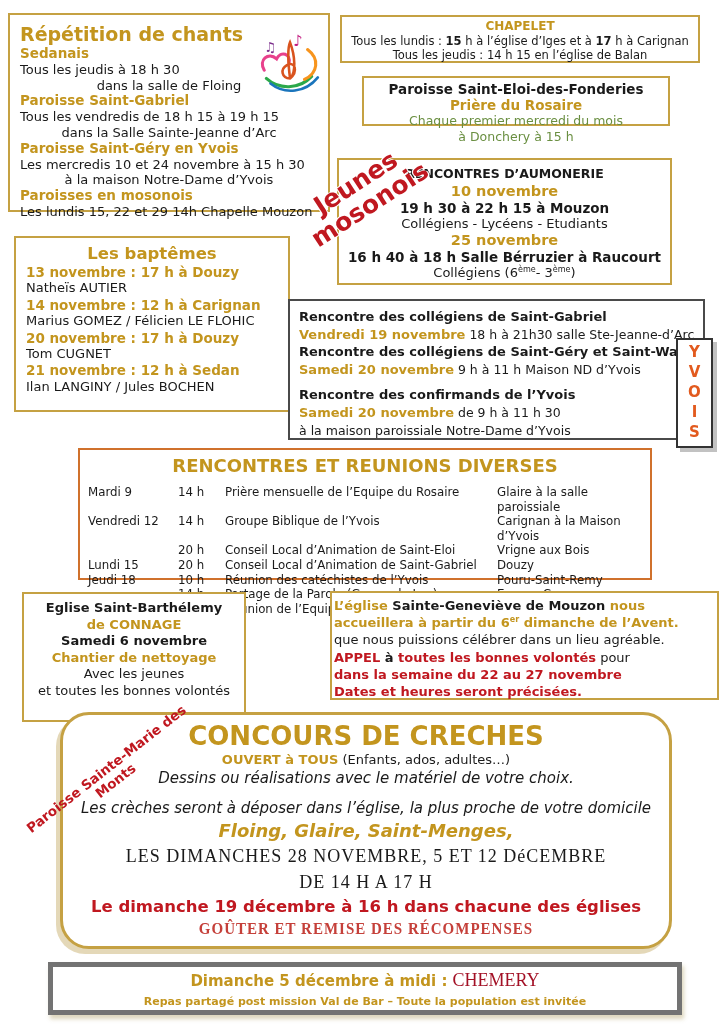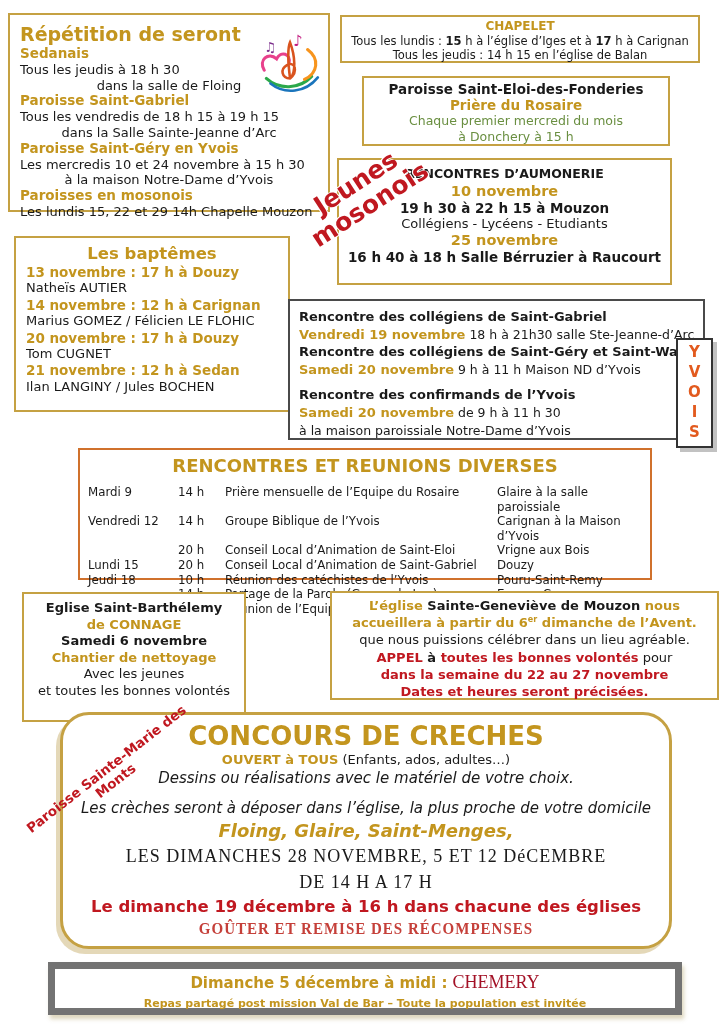--- a/index.html
+++ b/index.html
@@ -17,21 +17,21 @@
   .repetition{left:8px;top:13px;width:322px;height:199px;padding:7px 10px;font-size:13px;line-height:15.8px;}
   .repetition .title{font-size:19px;line-height:24px;font-weight:bold;color:var(--gold);}
   .rep-h{font-weight:bold;color:var(--gold);font-size:13.5px;}
   .music-icon{position:absolute;top:16px;right:6px;width:66px;height:66px;}
 
   
   .chapelet{left:340px;top:15px;width:360px;height:48px;padding:2px 4px;font-size:11.5px;line-height:14.5px;text-align:center;}
   .chapelet .title{font-size:12px;font-weight:bold;color:var(--gold);}
 
   
-  .eloi{left:362px;top:76px;width:308px;height:70px;padding:4px;text-align:center;font-size:12.5px;line-height:15.5px;}
+  .eloi{left:362px;top:76px;width:308px;height:50px;padding:4px;text-align:center;font-size:12.5px;line-height:15.5px;}
   .eloi .t1{font-size:13.5px;font-weight:bold;}
   .eloi .t2{font-size:13.5px;font-weight:bold;color:var(--gold);}
 
   
   .aumonerie{left:337px;top:158px;width:335px;height:127px;padding:6px 4px;text-align:center;}
   .aumonerie .title{font-size:12.5px;font-weight:bold;margin-bottom:2px;}
   .aum-date{font-size:14.5px;font-weight:bold;color:var(--gold);line-height:17px;}
   .aum-bold{font-size:13.5px;font-weight:bold;line-height:16px;}
   .aum-sub{font-size:13px;line-height:16px;}
 
@@ -57,50 +57,50 @@
 
   
   .reunions{left:78px;top:448px;width:574px;height:132px;border-color:var(--table-border);padding:5px 8px;}
   .reunions .title{text-align:center;font-size:18px;font-weight:bold;color:var(--gold);margin-bottom:9px;}
   .t-row{display:grid;grid-template-columns:90px 47px 272px 1fr;font-size:11.8px;line-height:14.6px;}
 
   
   .connage{left:22px;top:592px;width:224px;height:130px;padding:6px 2px;text-align:center;font-size:13px;line-height:16.6px;}
 
   
-  .mouzon{left:330px;top:591px;width:389px;height:109px;padding:4px 2px;text-align:center;font-size:13px;line-height:17.2px;}
+  .mouzon{left:330px;top:591px;width:389px;height:109px;padding:4px 2px;font-size:13px;line-height:17.2px;}
 
   
   .concours{left:60px;top:712px;width:612px;height:237px;border-width:3px;text-align:center;padding:6px 4px;
     box-shadow:-4px 5px 0 rgba(205,184,126,.55);border-radius:29px;}
   .concours .title{font-size:26px;font-weight:bold;color:var(--gold);line-height:30px;}
   .conc-open{font-size:13px;line-height:17px;}
   .conc-it{font-size:15px;font-style:italic;line-height:20px;}
   .conc-villes{font-size:18px;font-weight:bold;font-style:italic;color:var(--gold);line-height:25px;}
   .conc-serif{font-family:"Liberation Serif","DejaVu Serif",serif;font-size:18px;letter-spacing:1px;line-height:26px;}
   .conc-red1{font-size:16.5px;font-weight:bold;color:var(--red);line-height:23px;}
   .conc-red2{font-family:"Liberation Serif","DejaVu Serif",serif;font-size:15px;font-weight:bold;color:#C5403A;
     letter-spacing:1px;line-height:20px;transform:scaleY(1.15);}
   .marie{position:absolute;left:2px;top:760px;width:218px;text-align:center;transform:rotate(-38deg);
     font-size:13.5px;font-weight:bold;color:var(--red);line-height:15px;}
 
   
-  .chemery{left:48px;top:962px;width:634px;height:53px;border:7px solid #737373;text-align:center;padding:3px 0;
+  .chemery{left:48px;top:962px;width:634px;height:53px;border:5px solid #737373;text-align:center;padding:3px 0;
     box-shadow:2px 4px 4px rgba(160,140,70,.35);}
   .chem-l1{font-size:15px;font-weight:bold;color:var(--gold);line-height:21px;}
   .chem-red{font-family:"Liberation Serif","DejaVu Serif",serif;font-size:18px;font-weight:normal;color:var(--dark-red);}
   .chem-l2{font-size:11px;font-weight:bold;color:var(--gold);line-height:20px;}
 </style>
 </head>
 <body>
 
 <div class="page">
 
   <div class="box repetition">
-    <div class="title">Répétition de seront</div>
+    <div class="title">Répétition de chants</div>
     <svg class="music-icon" viewBox="0 0 64 64">
       <path d="M8 38 C2 28 12 20 20 27 C24 19 34 22 32 31" fill="none" stroke="#E8418C" stroke-width="3" stroke-linecap="round"></path>
       <path d="M10 46 C22 57 42 57 54 44" fill="none" stroke="#2BA84A" stroke-width="3" stroke-linecap="round"></path>
       <path d="M14 51 C28 62 48 60 60 45" fill="none" stroke="#1B75BC" stroke-width="2.5" stroke-linecap="round"></path>
       <path d="M50 18 C62 27 60 41 47 47" fill="none" stroke="#F7941D" stroke-width="3" stroke-linecap="round"></path>
       <path d="M33 46 C25 46 23 37 30 33 C38 29 41 39 33 46 C39 41 38 24 33 11 C30 18 31 30 33 46" fill="none" stroke="#D9531E" stroke-width="2.5" stroke-linecap="round"></path>
       <text x="36" y="15" font-size="15" fill="#C2187E">♪</text>
       <text x="8" y="20" font-size="13" fill="#7B2D8B">♫</text>
     </svg>
     <div class="rep-h">Sedanais</div>
@@ -129,20 +129,21 @@
     <div class="green">à Donchery à 15 h</div>
   </div>
 
   <div class="box aumonerie">
     <div class="title">RENCONTRES D’AUMONERIE</div>
     <div class="aum-date">10 novembre</div>
     <div class="aum-bold">19 h 30 à 22 h 15 à Mouzon</div>
     <div class="aum-sub">Collégiens - Lycéens - Etudiants</div>
     <div class="aum-date">25 novembre</div>
     <div class="aum-bold">16 h 40 à 18 h Salle Bérruzier à Raucourt</div>
+    <div class="aum-sub"><span>Collégiens (6</span><sup>ème</sup><span>- 3</span><sup>ème</sup><span>)</span></div>
   </div>
 
   <div class="jeunes">
     <div>Jeunes</div>
     <div>mosonois</div>
   </div>
 
   <div class="box baptemes">
     <div class="title">Les baptêmes</div>
     <div class="bapt-date">13 novembre : 17 h à Douzy</div>

